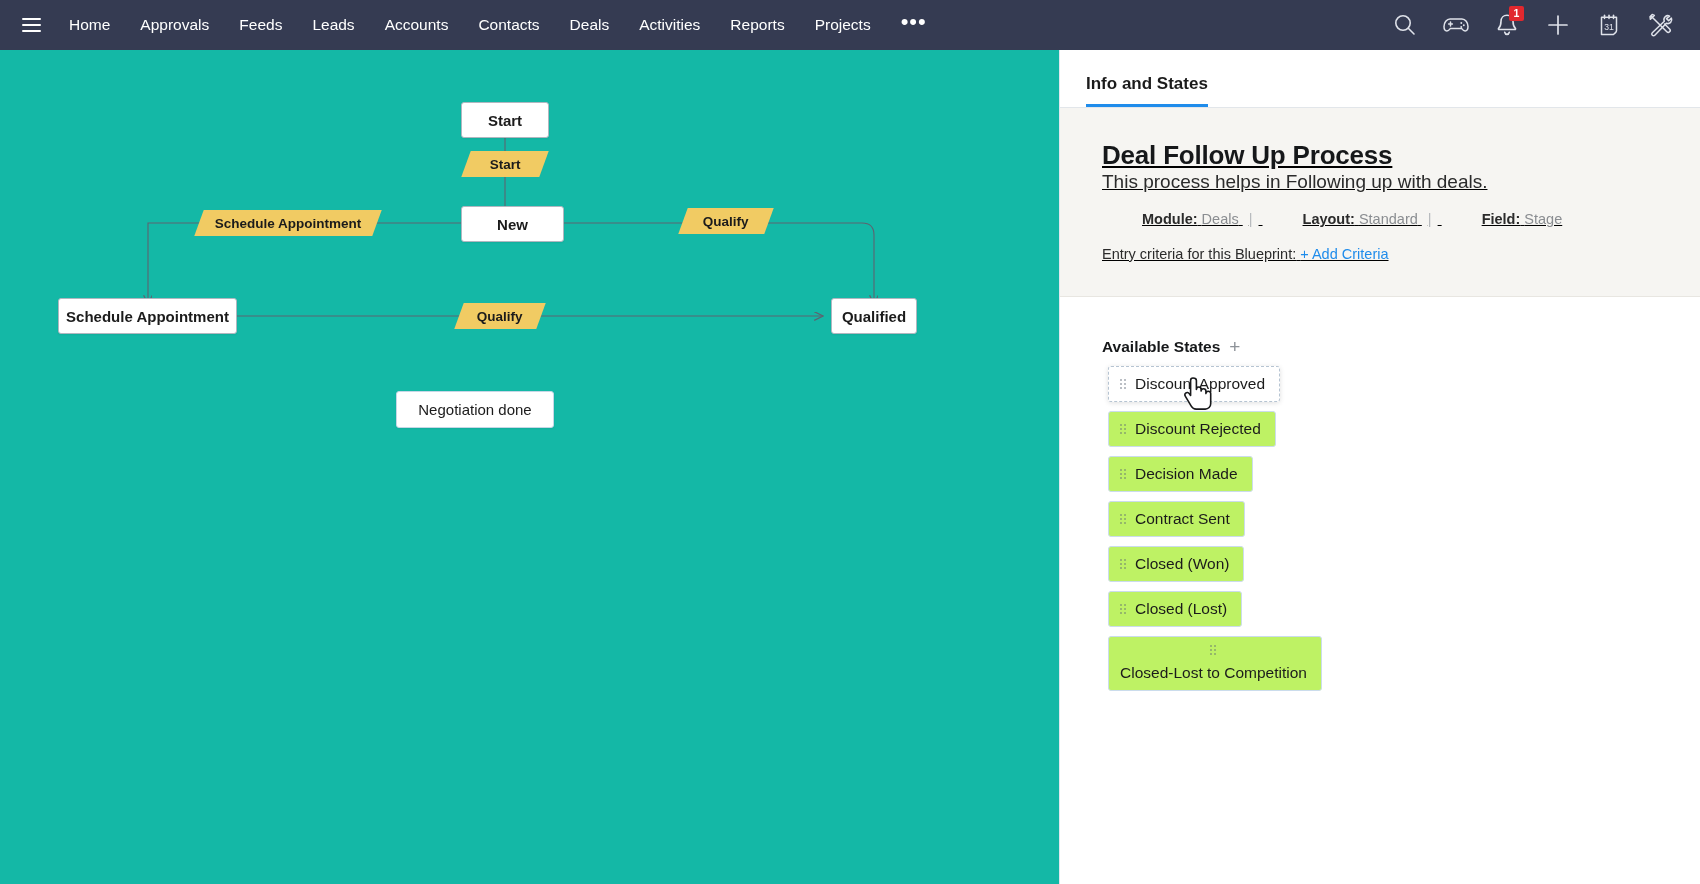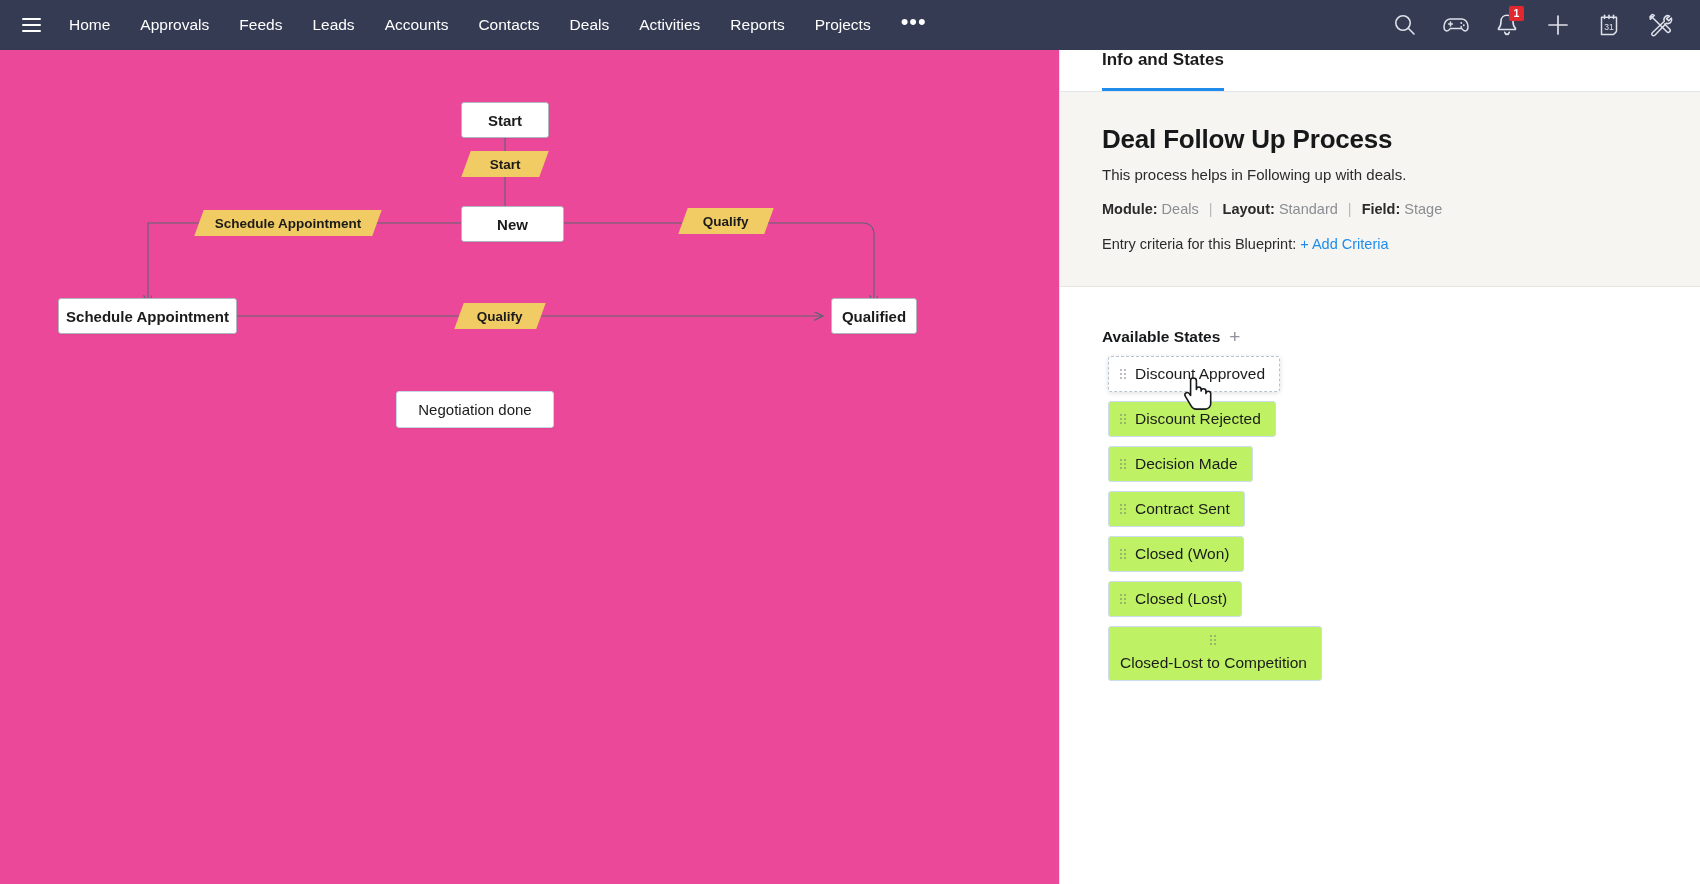--- a/index.html
+++ b/index.html
@@ -52,21 +52,21 @@
     font-size: 10.5px; font-weight: bold;
     min-width: 15px; height: 15px; border-radius: 2px;
     display: flex; align-items: center; justify-content: center;
     padding: 0 3px; line-height: 1;
   }
 
   
   .canvas {
     position: absolute; top: 50px; left: 0;
     width: 1059px; height: 834px;
-    background: #ec4899;
+    background: #14b8a6;
     overflow: hidden;
   }
   .canvas svg.wires { position: absolute; top: 0; left: 0; }
 
   .node {
     position: absolute;
     background: #ffffff;
     border: 1px solid #c6d7e6;
     border-radius: 3px;
     display: flex; align-items: center; justify-content: center;
@@ -89,37 +89,38 @@
   .translabel > span { transform: skewX(20deg); white-space: nowrap; }
 
   
   .panel {
     position: absolute; top: 50px; left: 1059px;
     width: 641px; height: 834px;
     background: #ffffff;
     border-left: 1px solid #dfe6ee;
   }
   .panel-tabs {
-    height: 42px; border-bottom: 1px solid #e2e6ea;
-    display: flex; padding-left: 42px;
+    height: 58px; border-bottom: 1px solid #e2e6ea;
+    display: flex; align-items: flex-end; padding-left: 26px;
   }
   .panel-tab {
     font-size: 17px; font-weight: bold; color: #1b1b1b;
     padding-bottom: 10px; border-bottom: 3px solid #1f8ceb;
     cursor: pointer;
   }
   .panel-info {
     background: #f6f5f2;
     padding: 32px 50px 34px 42px;
     border-bottom: 1px solid #e8e6e1;
+    text-decoration: underline;
   }
   .proc-title { font-size: 26px; font-weight: bold; color: #16181a; letter-spacing: -0.2px; }
-  .proc-desc { font-size: 15px; color: #2b2b2b; margin-top: 11px; }
+  .proc-desc { font-size: 19px; color: #2b2b2b; }
   .proc-meta { font-size: 14.5px; color: #2b2b2b; margin-top: 18px; }
-  .proc-meta b { font-weight: bold; }
+  .proc-meta b { font-weight: bold; margin-left: 40px; }
   .proc-meta .val { color: #8a8d91; }
   .proc-meta .sep { color: #b5b8bc; margin: 0 6px; }
   .proc-entry { font-size: 14.5px; color: #2b2b2b; margin-top: 19px; }
   .link { color: #1f8ceb; cursor: pointer; }
 
   .states-section { padding: 40px 42px 0 42px; }
   .states-head {
     display: flex; align-items: center; gap: 9px;
     font-size: 15.5px; font-weight: bold; color: #16181a;
   }

